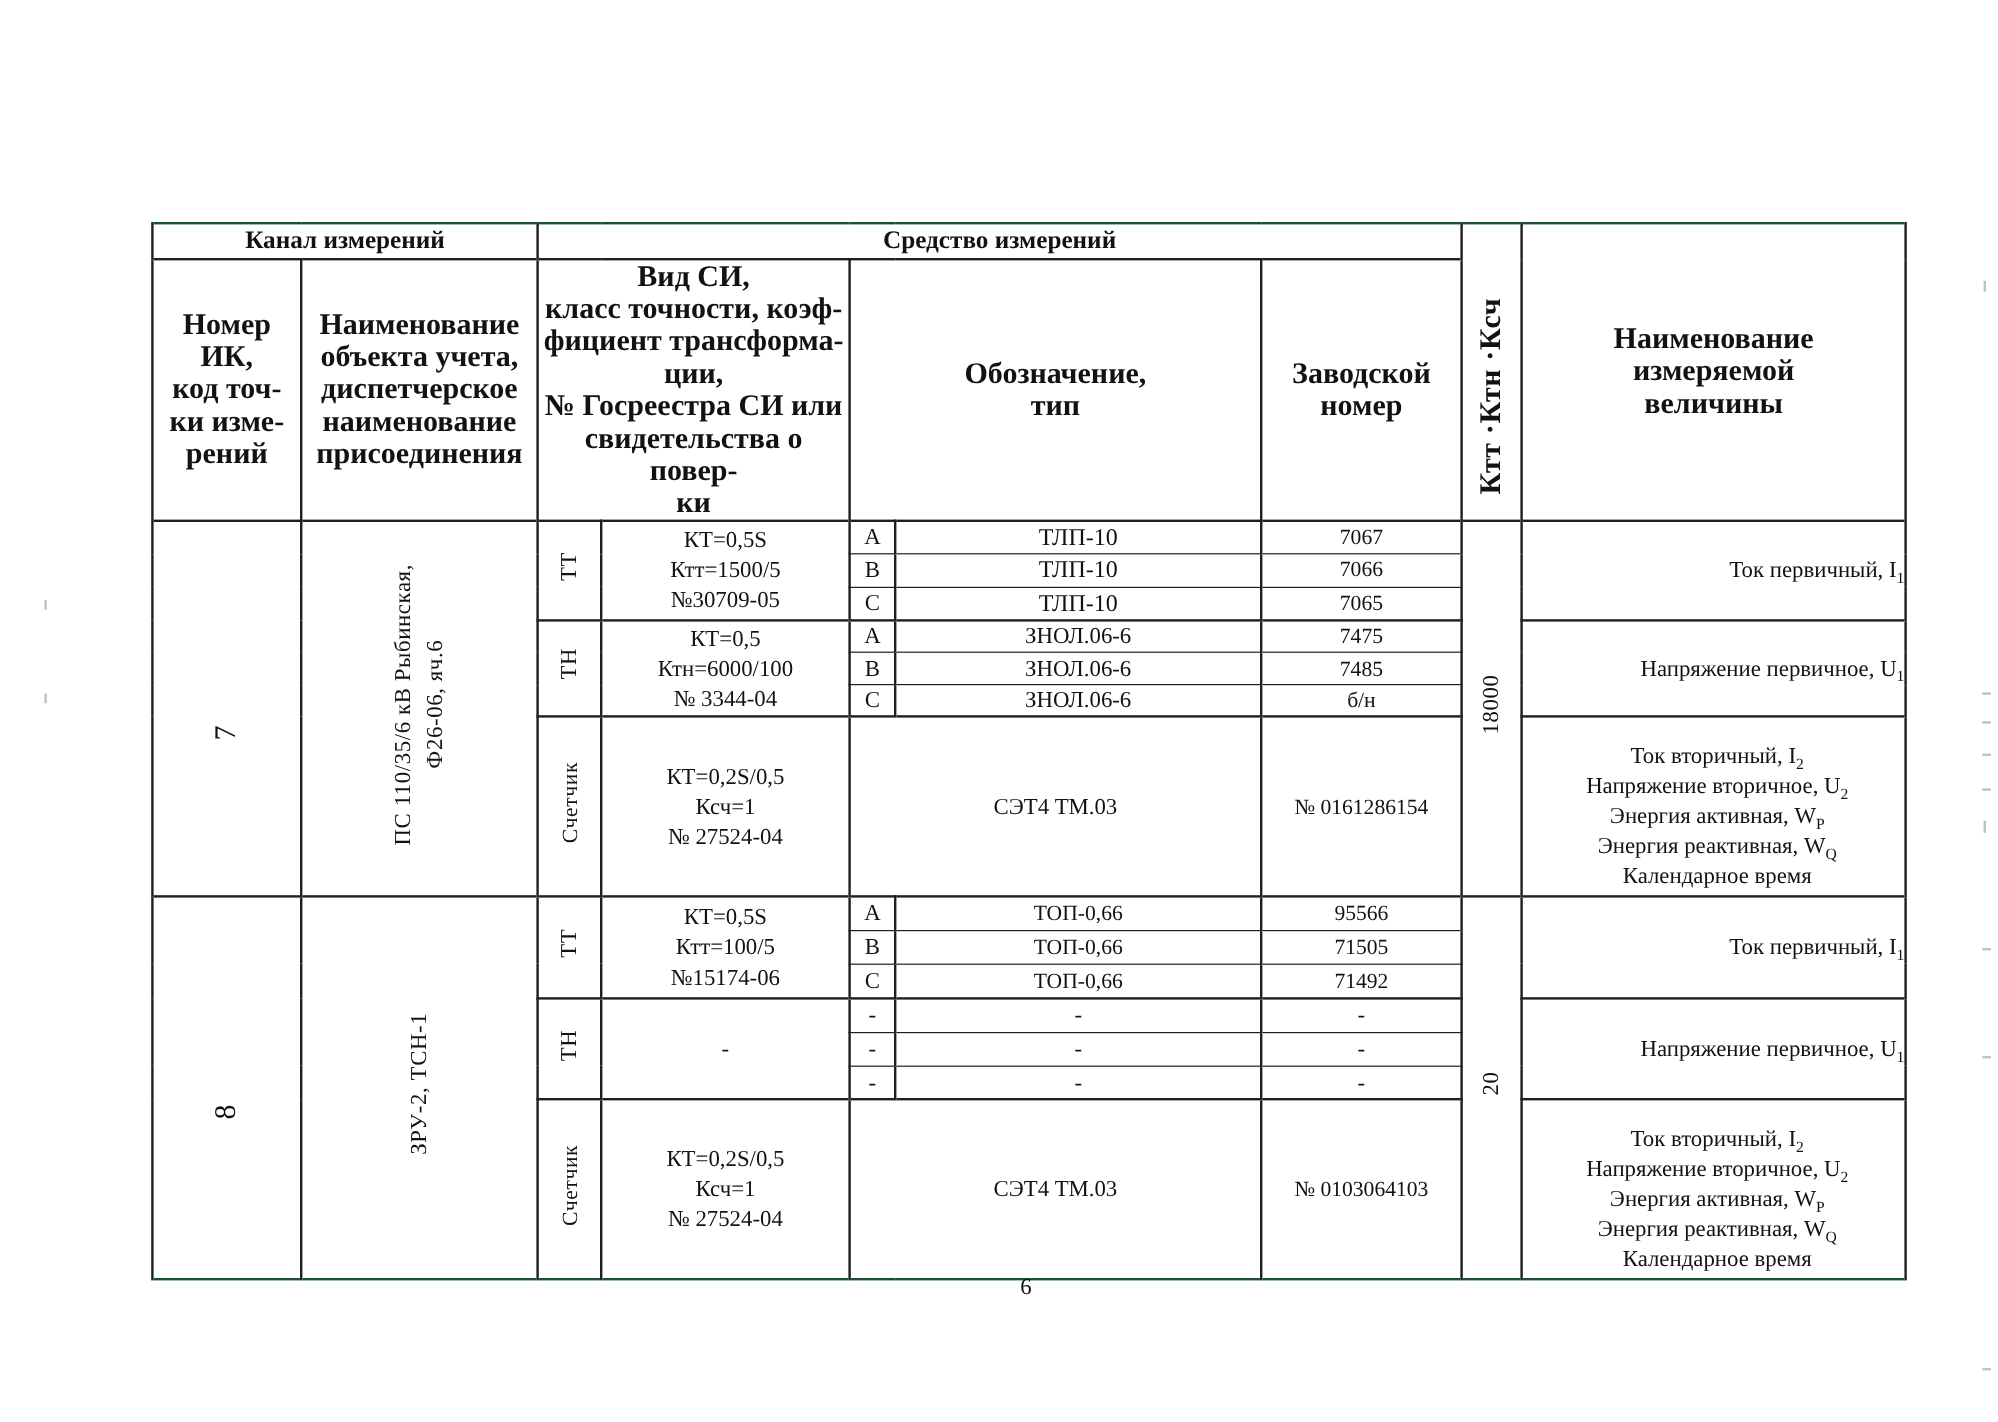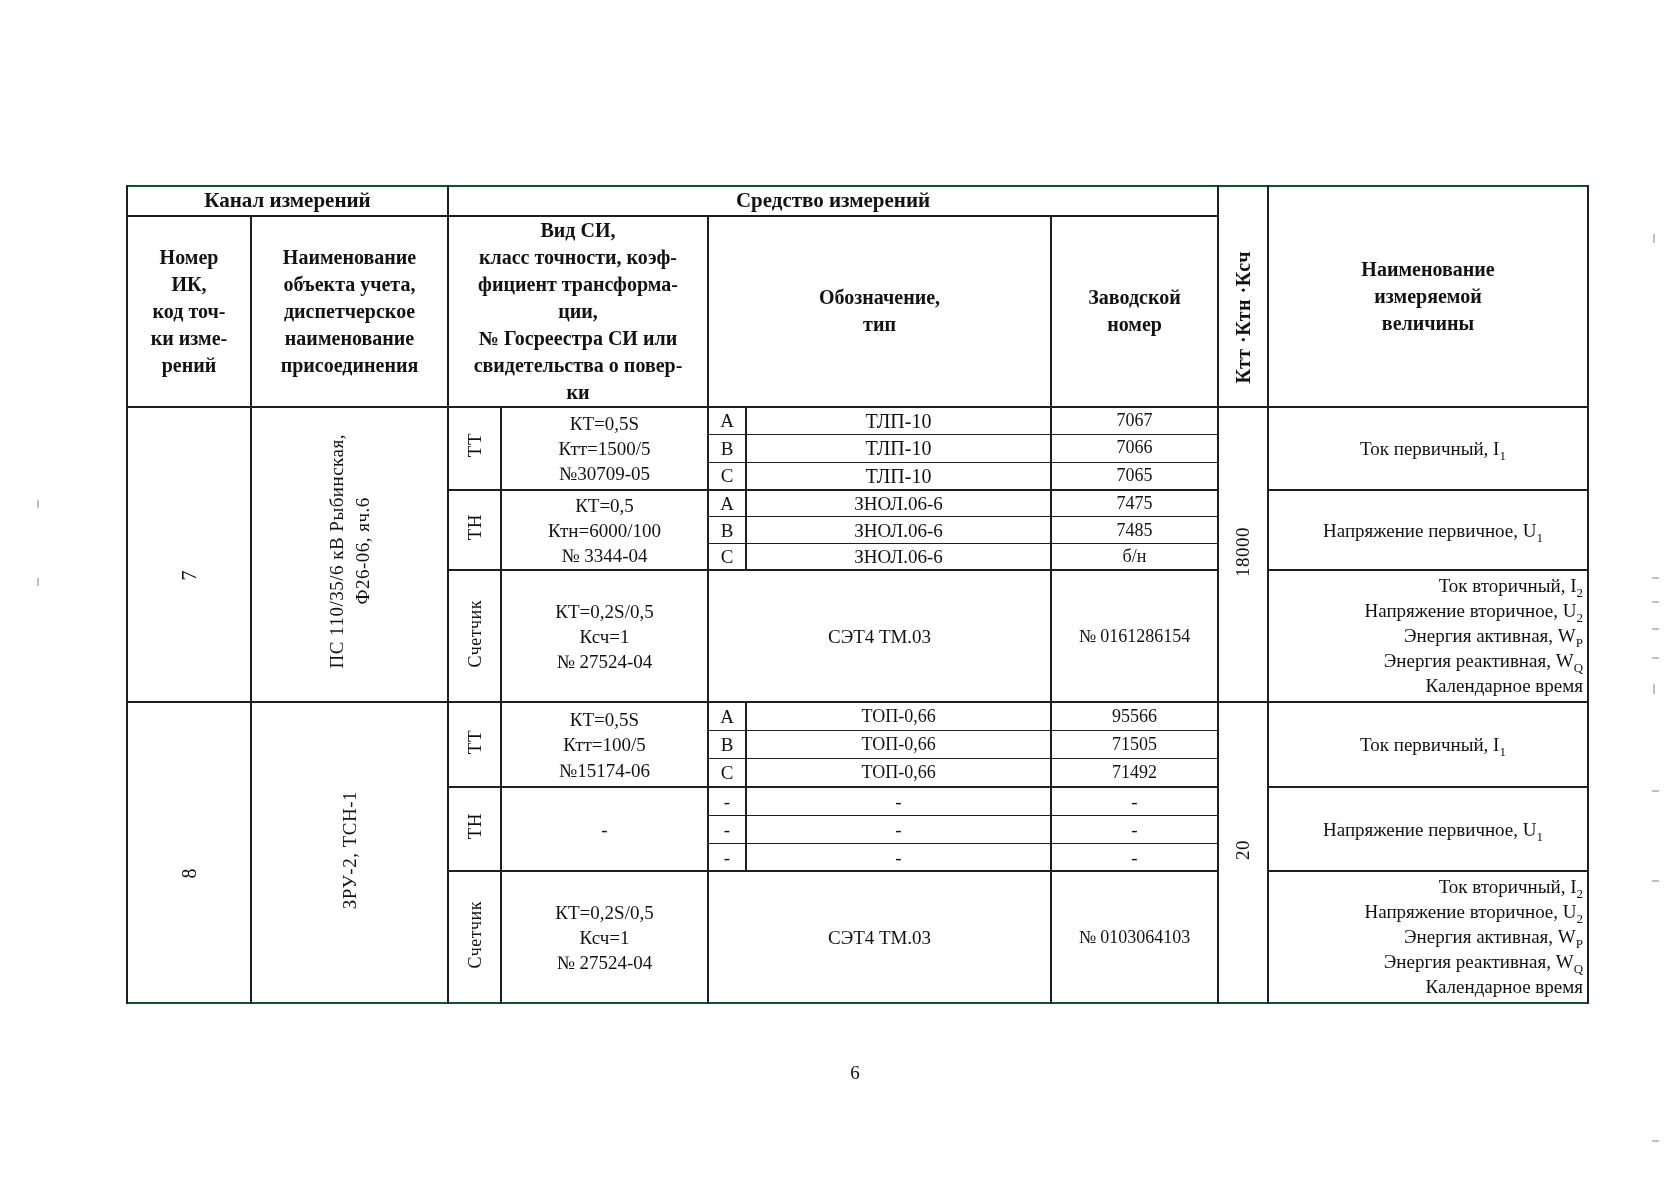--- a/index.html
+++ b/index.html
@@ -17,31 +17,31 @@
   td {
     border:1px solid #1f1f1f;
     border-left-width:2px; border-right-width:2px;
     padding:0; text-align:center; vertical-align:middle;
     font-size:19px; line-height:1.32; overflow:hidden;
   }
   tr.major > td { border-top-width:2px; }
   .pre  { white-space:pre-line; }
   .bold { font-weight:bold; }
   .fs21 { font-size:21px; }
-  .fs20 { font-size:20px;margin-top:47px; }
+  .fs20 { font-size:25px;margin-top:47px; }
   .fs18 { font-size:18px; }
   .fs16 { font-size:20px; }
   .lh27 { line-height:27px; }
   .rot {
     writing-mode:vertical-rl; transform:rotate(180deg);
     display:inline-block; white-space:pre-line; text-align:center;
     line-height:26px; letter-spacing:0.5px;
   }
-  .qcell { text-align:center; padding-left:10px; font-size:19px; }
-  .qlist { text-align:right; padding:2px 4px 3px 10px; }
+  .qcell { text-align:right; padding-left:10px; font-size:19px; }
+  .qlist { text-align:center; padding:20px 4px 3px 10px; }
   .qline { line-height:25px; white-space:nowrap; }
   sub { font-size:13px; line-height:0; }
   .pageno {
     position:absolute; left:840px; top:1062px; width:30px;
     text-align:center; font-size:19px;
   }
   .mark { position:absolute; background:#8d8d8d; opacity:0.55; }
 </style>
 </head>
 <body>

